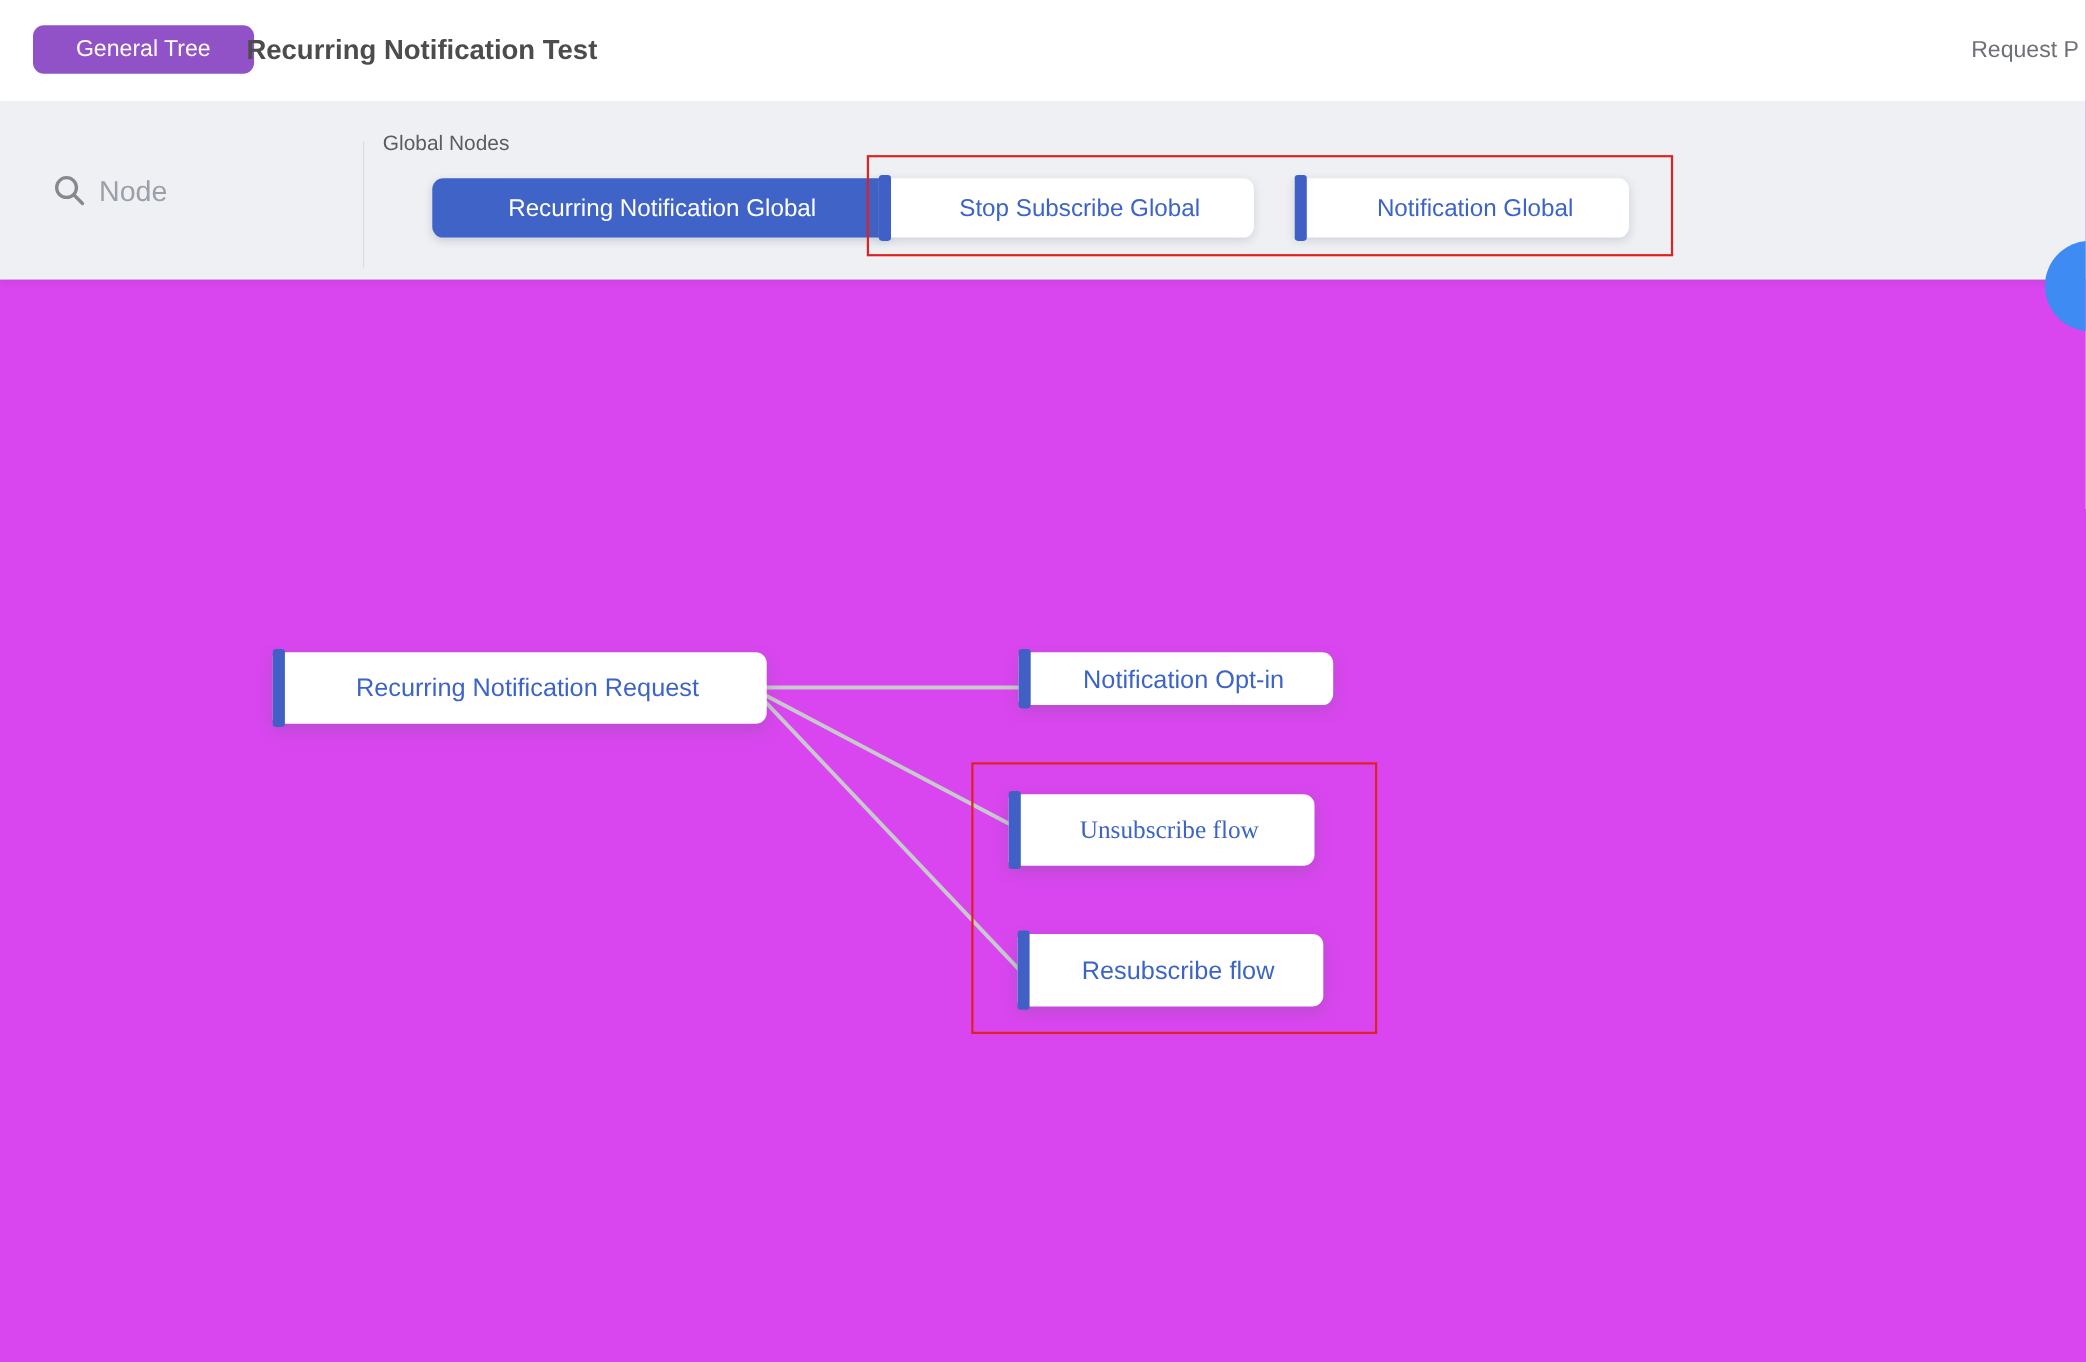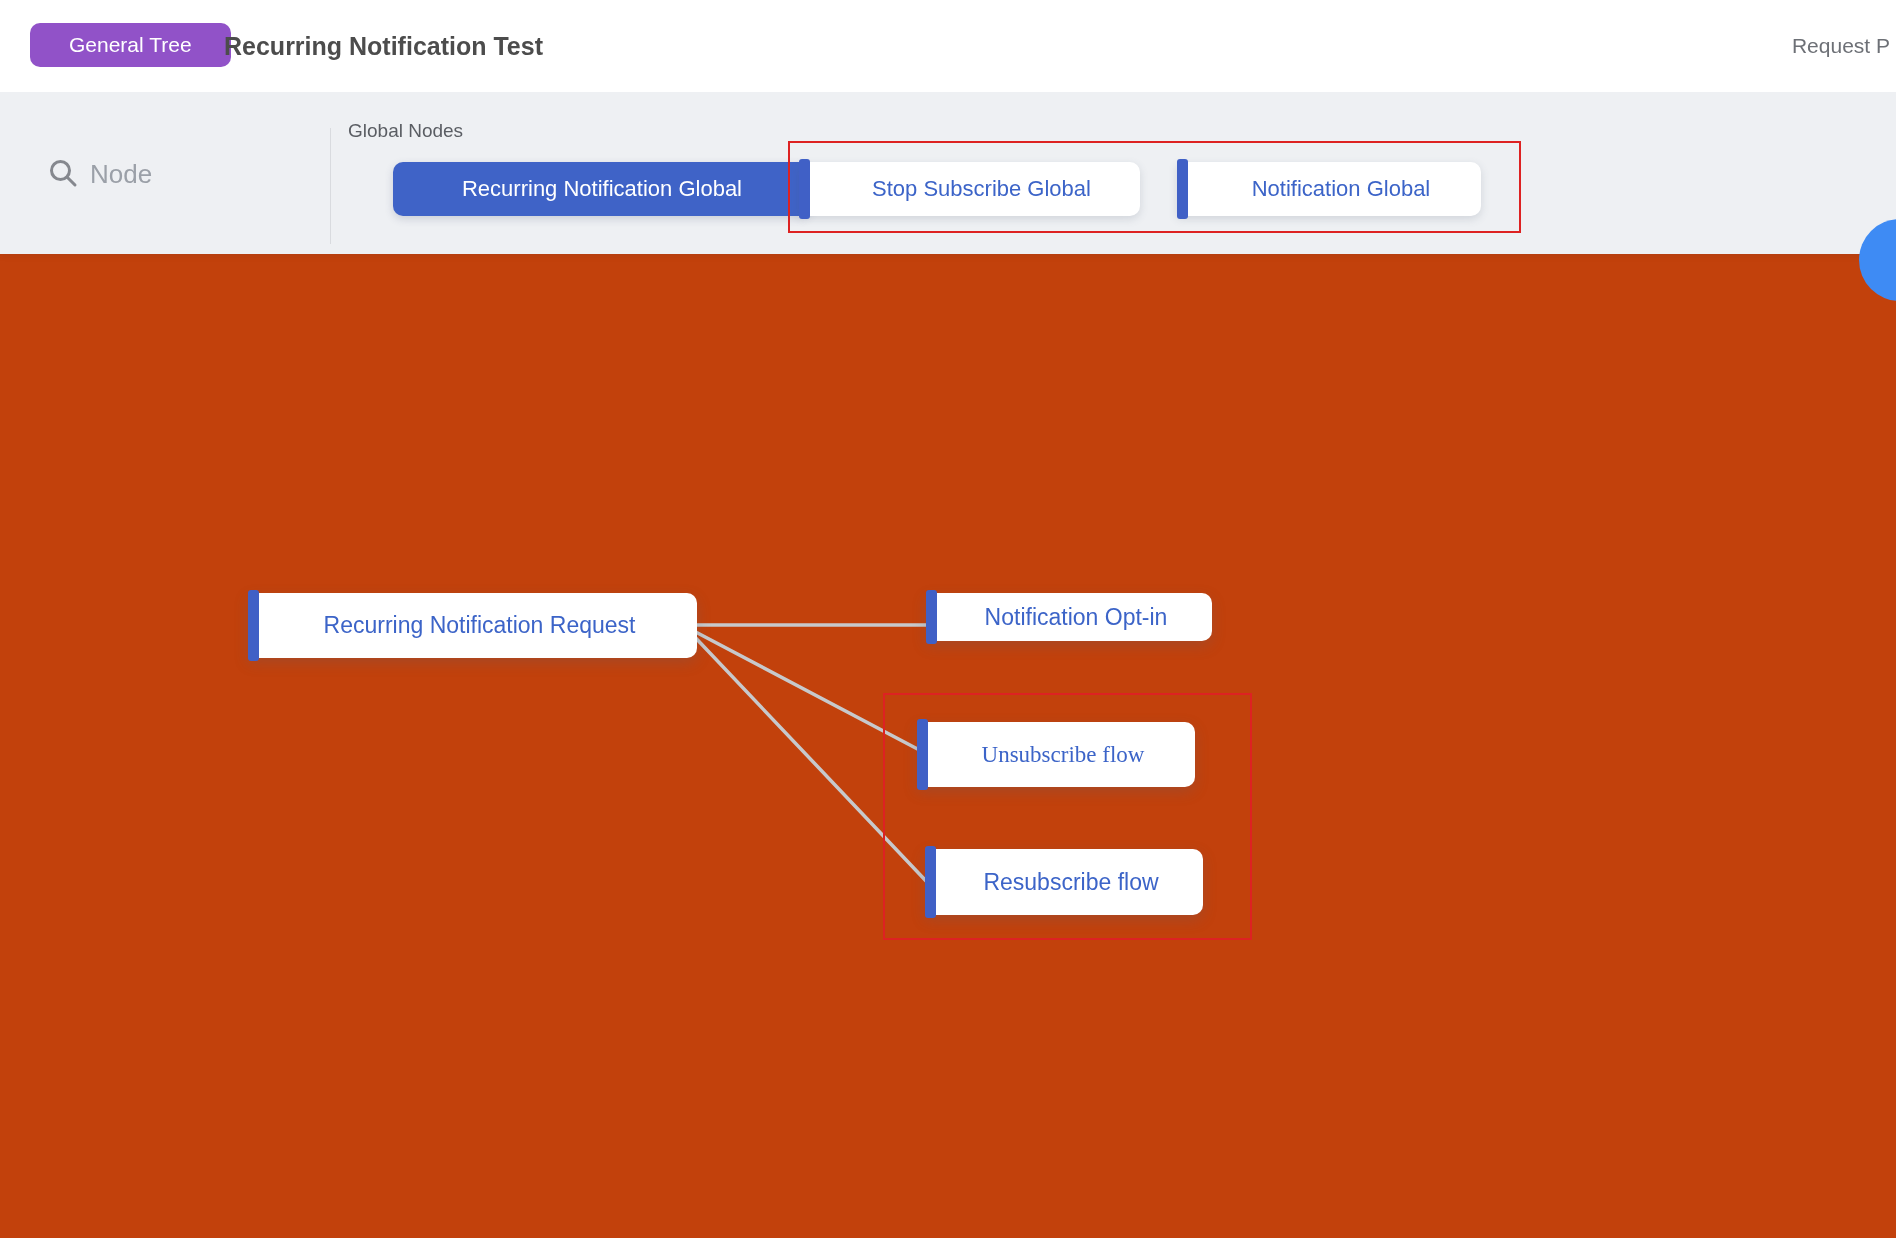--- a/index.html
+++ b/index.html
@@ -72,21 +72,21 @@
   .btn-stop{left:799px;width:341px;}
   .btn-resub{left:1177px;width:304px;}
   .red-box{
     position:absolute;box-sizing:border-box;border:2px solid #dd2222;
     pointer-events:none;z-index:5;
   }
   .red-box-toolbar{left:788px;top:49px;width:733px;height:92px;}
   
   .canvas{
     position:absolute;left:0;top:254px;width:1896px;height:984px;
-    background:#c2410c;z-index:1;
+    background:#d946ef;z-index:1;
   }
   .edges-svg{position:absolute;left:0;top:0;width:1896px;height:984px;}
   .edge{stroke:#c7c9cc;stroke-width:3.5;stroke-linecap:round;fill:none;}
   .node-card{
     position:absolute;box-sizing:border-box;
     display:flex;align-items:center;justify-content:center;
     background:#ffffff;border-radius:4px 10px 10px 4px;
     box-shadow:0 5px 14px rgba(90,95,110,0.25);
     color:#3c64c8;font-size:23px;font-weight:500;
     padding-left:14px;white-space:nowrap;cursor:pointer;

